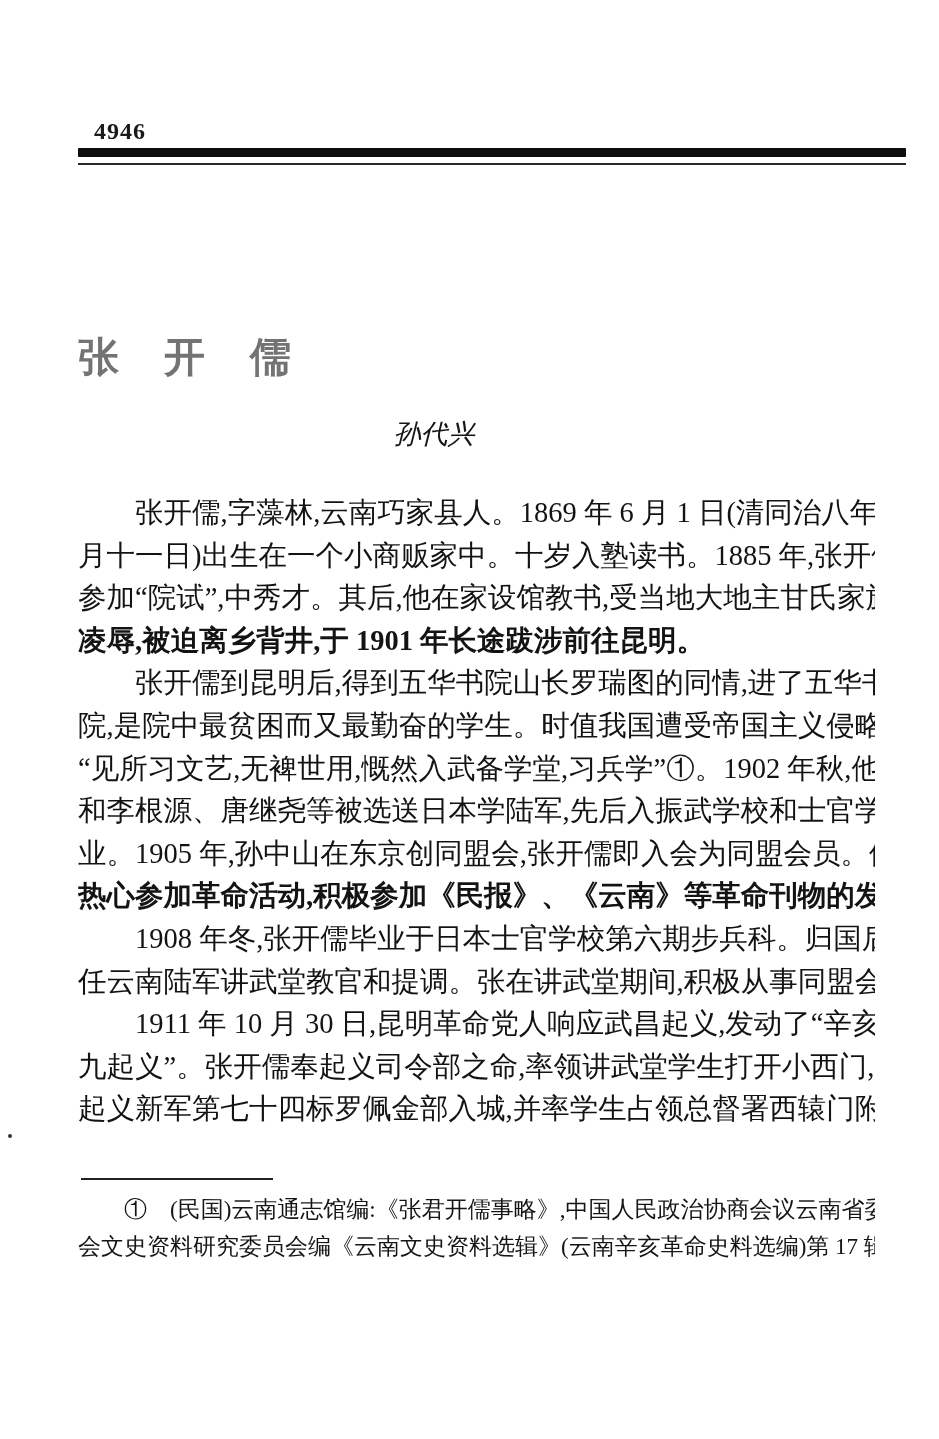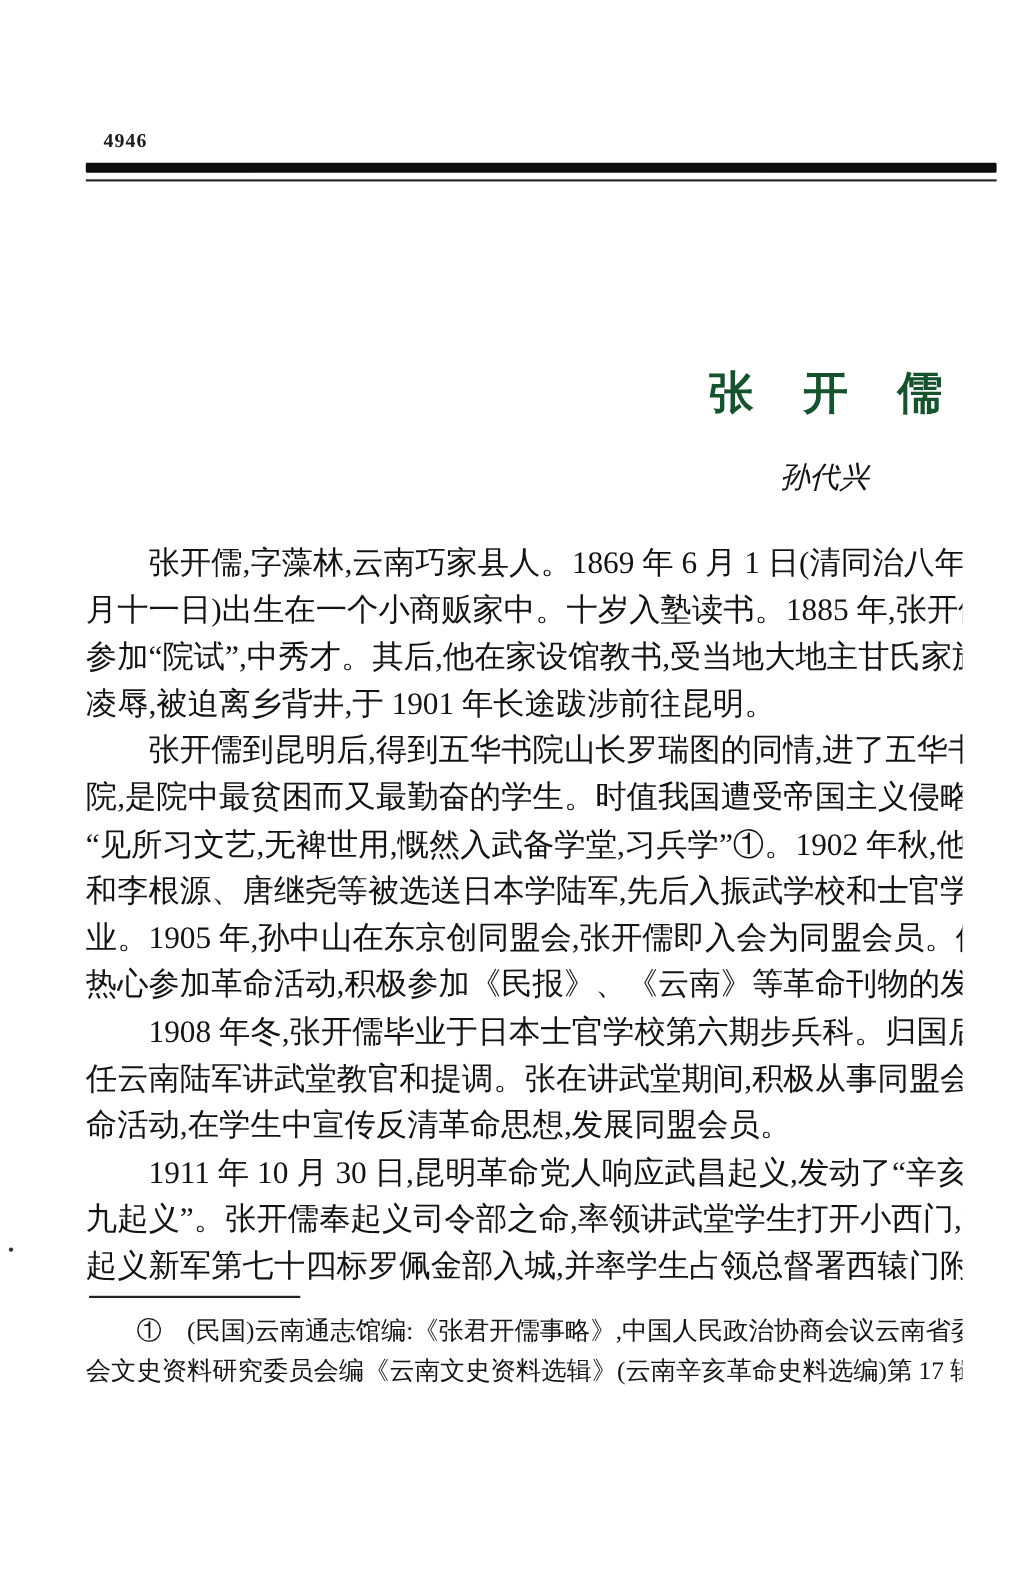--- a/index.html
+++ b/index.html
@@ -11,74 +11,74 @@
     overflow: hidden;
   }
   .page {
     position: relative;
     width: 939px; height: 1439px;
     background: #ffffff;
   }
   .page-number {
     position: absolute;
     left: 94px; top: 118px;
-    font-size: 18px;
+    font-size: 24px;
     letter-spacing: 1px;
     font-weight: bold;
     color: #1a1a1a;
   }
   .rule-thick {
     position: absolute;
     left: 78px; top: 148px;
     width: 828px; height: 9px;
     background: #0d0d0d;
     border-radius: 1px;
   }
   .rule-thin {
     position: absolute;
     left: 78px; top: 163px;
     width: 828px; height: 2px;
     background: #2a2a2a;
   }
   .article-title {
     position: absolute;
-    left: 62px; top: 330px;
+    left: 78px; top: 330px;
     width: 797px;
-    text-align: right;
+    text-align: left;
     font-size: 41px;
     font-weight: bold;
-    color: #14532d;
+    color: #737373;
     letter-spacing: 2px;
   }
   .article-author {
     position: absolute;
     left: 78px; top: 416px;
     width: 712px;
-    text-align: right;
+    text-align: center;
     font-size: 27px;
     font-style: italic;
     color: #151515;
   }
   .body-text {
     position: absolute;
     left: 78px; top: 492px;
     width: 797px;
     font-size: 28.5px;
     color: #131313;
   }
   .line {
     height: 42.6px;
     line-height: 42.6px;
     white-space: nowrap;
     text-align: justify;
     text-align-last: justify;
     overflow: hidden;
   }
   .line.indent { text-indent: 2em; }
-  .line.end { text-align-last: left; }
+  .line.end { text-align-last: left; font-weight: bold; }
   .footnote-rule {
     position: absolute;
     left: 81px; top: 1178px;
     width: 192px; height: 2px;
     background: #222222;
   }
   .footnote {
     position: absolute;
     left: 78px; top: 1192px;
     width: 797px;
@@ -121,21 +121,20 @@
       <div class="line indent">张开儒到昆明后,得到五华书院山长罗瑞图的同情,进了五华书</div>
       <div class="line">院,是院中最贫困而又最勤奋的学生。时值我国遭受帝国主义侵略,张</div>
       <div class="line">“见所习文艺,无裨世用,慨然入武备学堂,习兵学”①。1902 年秋,他</div>
       <div class="line">和李根源、唐继尧等被选送日本学陆军,先后入振武学校和士官学校肄</div>
       <div class="line">业。1905 年,孙中山在东京创同盟会,张开儒即入会为同盟会员。他</div>
       <div class="line end">热心参加革命活动,积极参加《民报》、《云南》等革命刊物的发行工作。</div>
     </div>
     <div>
       <div class="line indent">1908 年冬,张开儒毕业于日本士官学校第六期步兵科。归国后,</div>
       <div class="line">任云南陆军讲武堂教官和提调。张在讲武堂期间,积极从事同盟会革</div>
-      <div class="line end">命活动,在学生中宣传反清革命思想,发展同盟会员。</div>
     </div>
     <div>
       <div class="line indent">1911 年 10 月 30 日,昆明革命党人响应武昌起义,发动了“辛亥重</div>
       <div class="line">九起义”。张开儒奉起义司令部之命,率领讲武堂学生打开小西门,迎</div>
       <div class="line">起义新军第七十四标罗佩金部入城,并率学生占领总督署西辕门附近</div>
     </div>
   </div>
 
   <div class="footnote-rule"></div>
 

